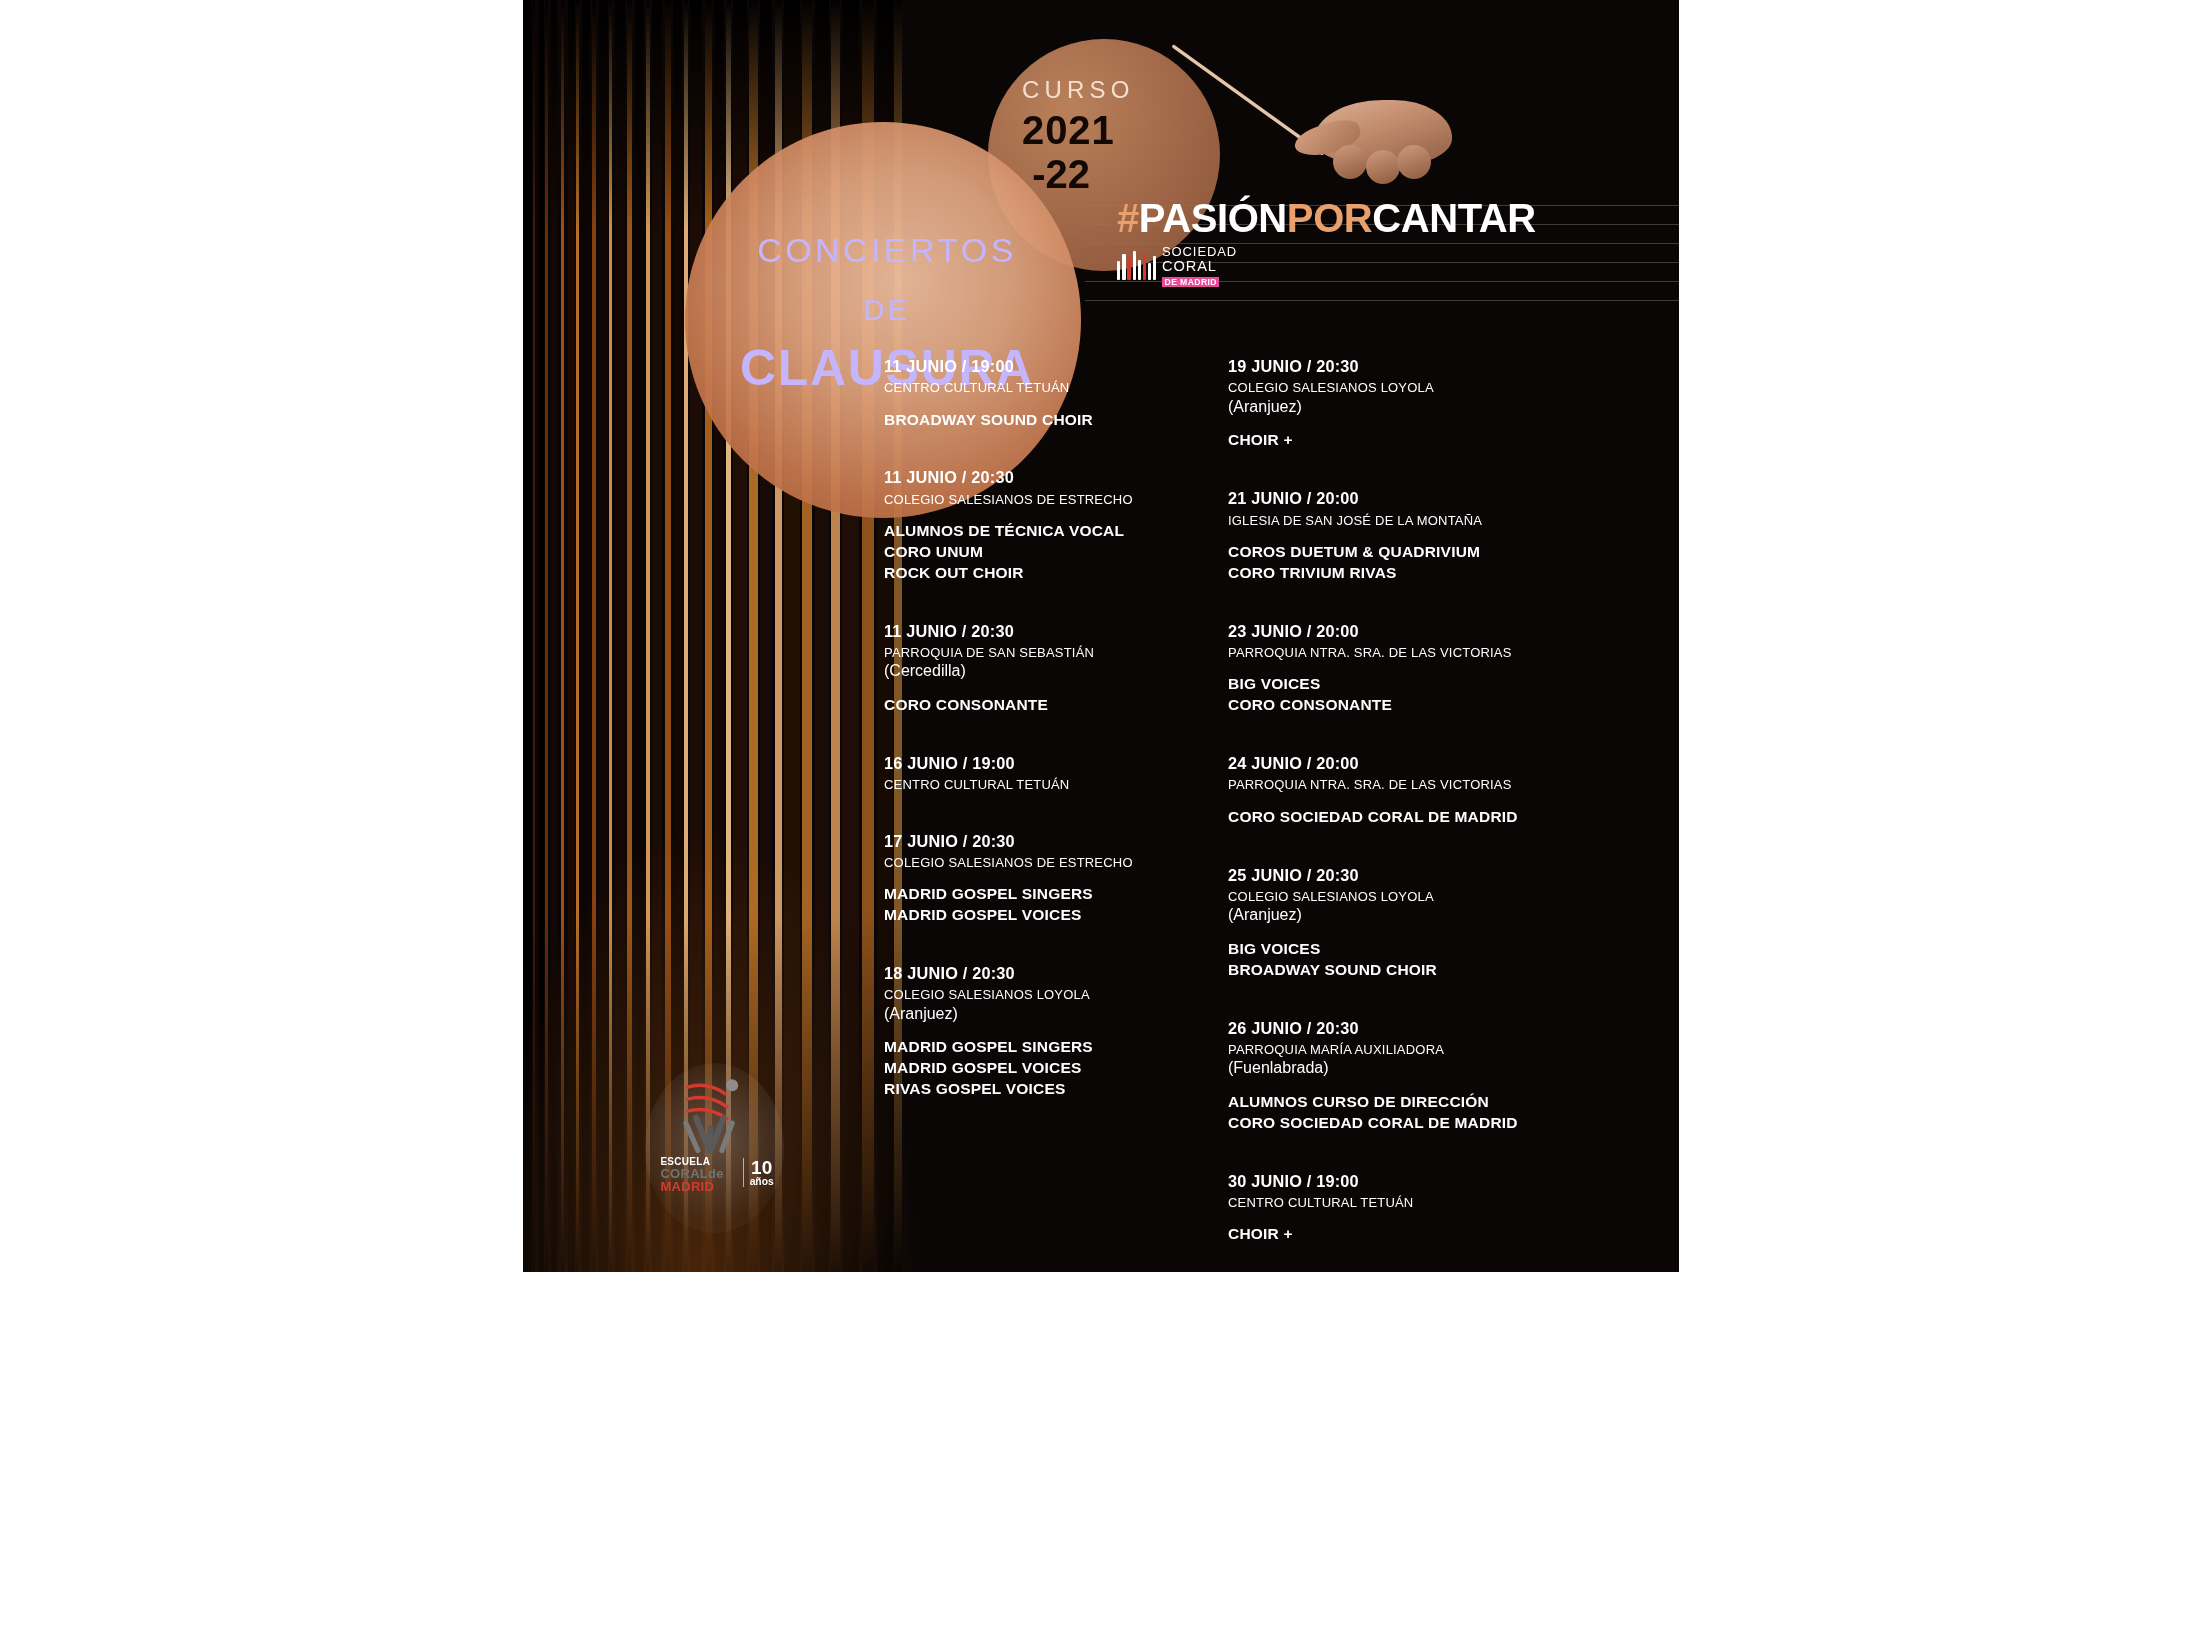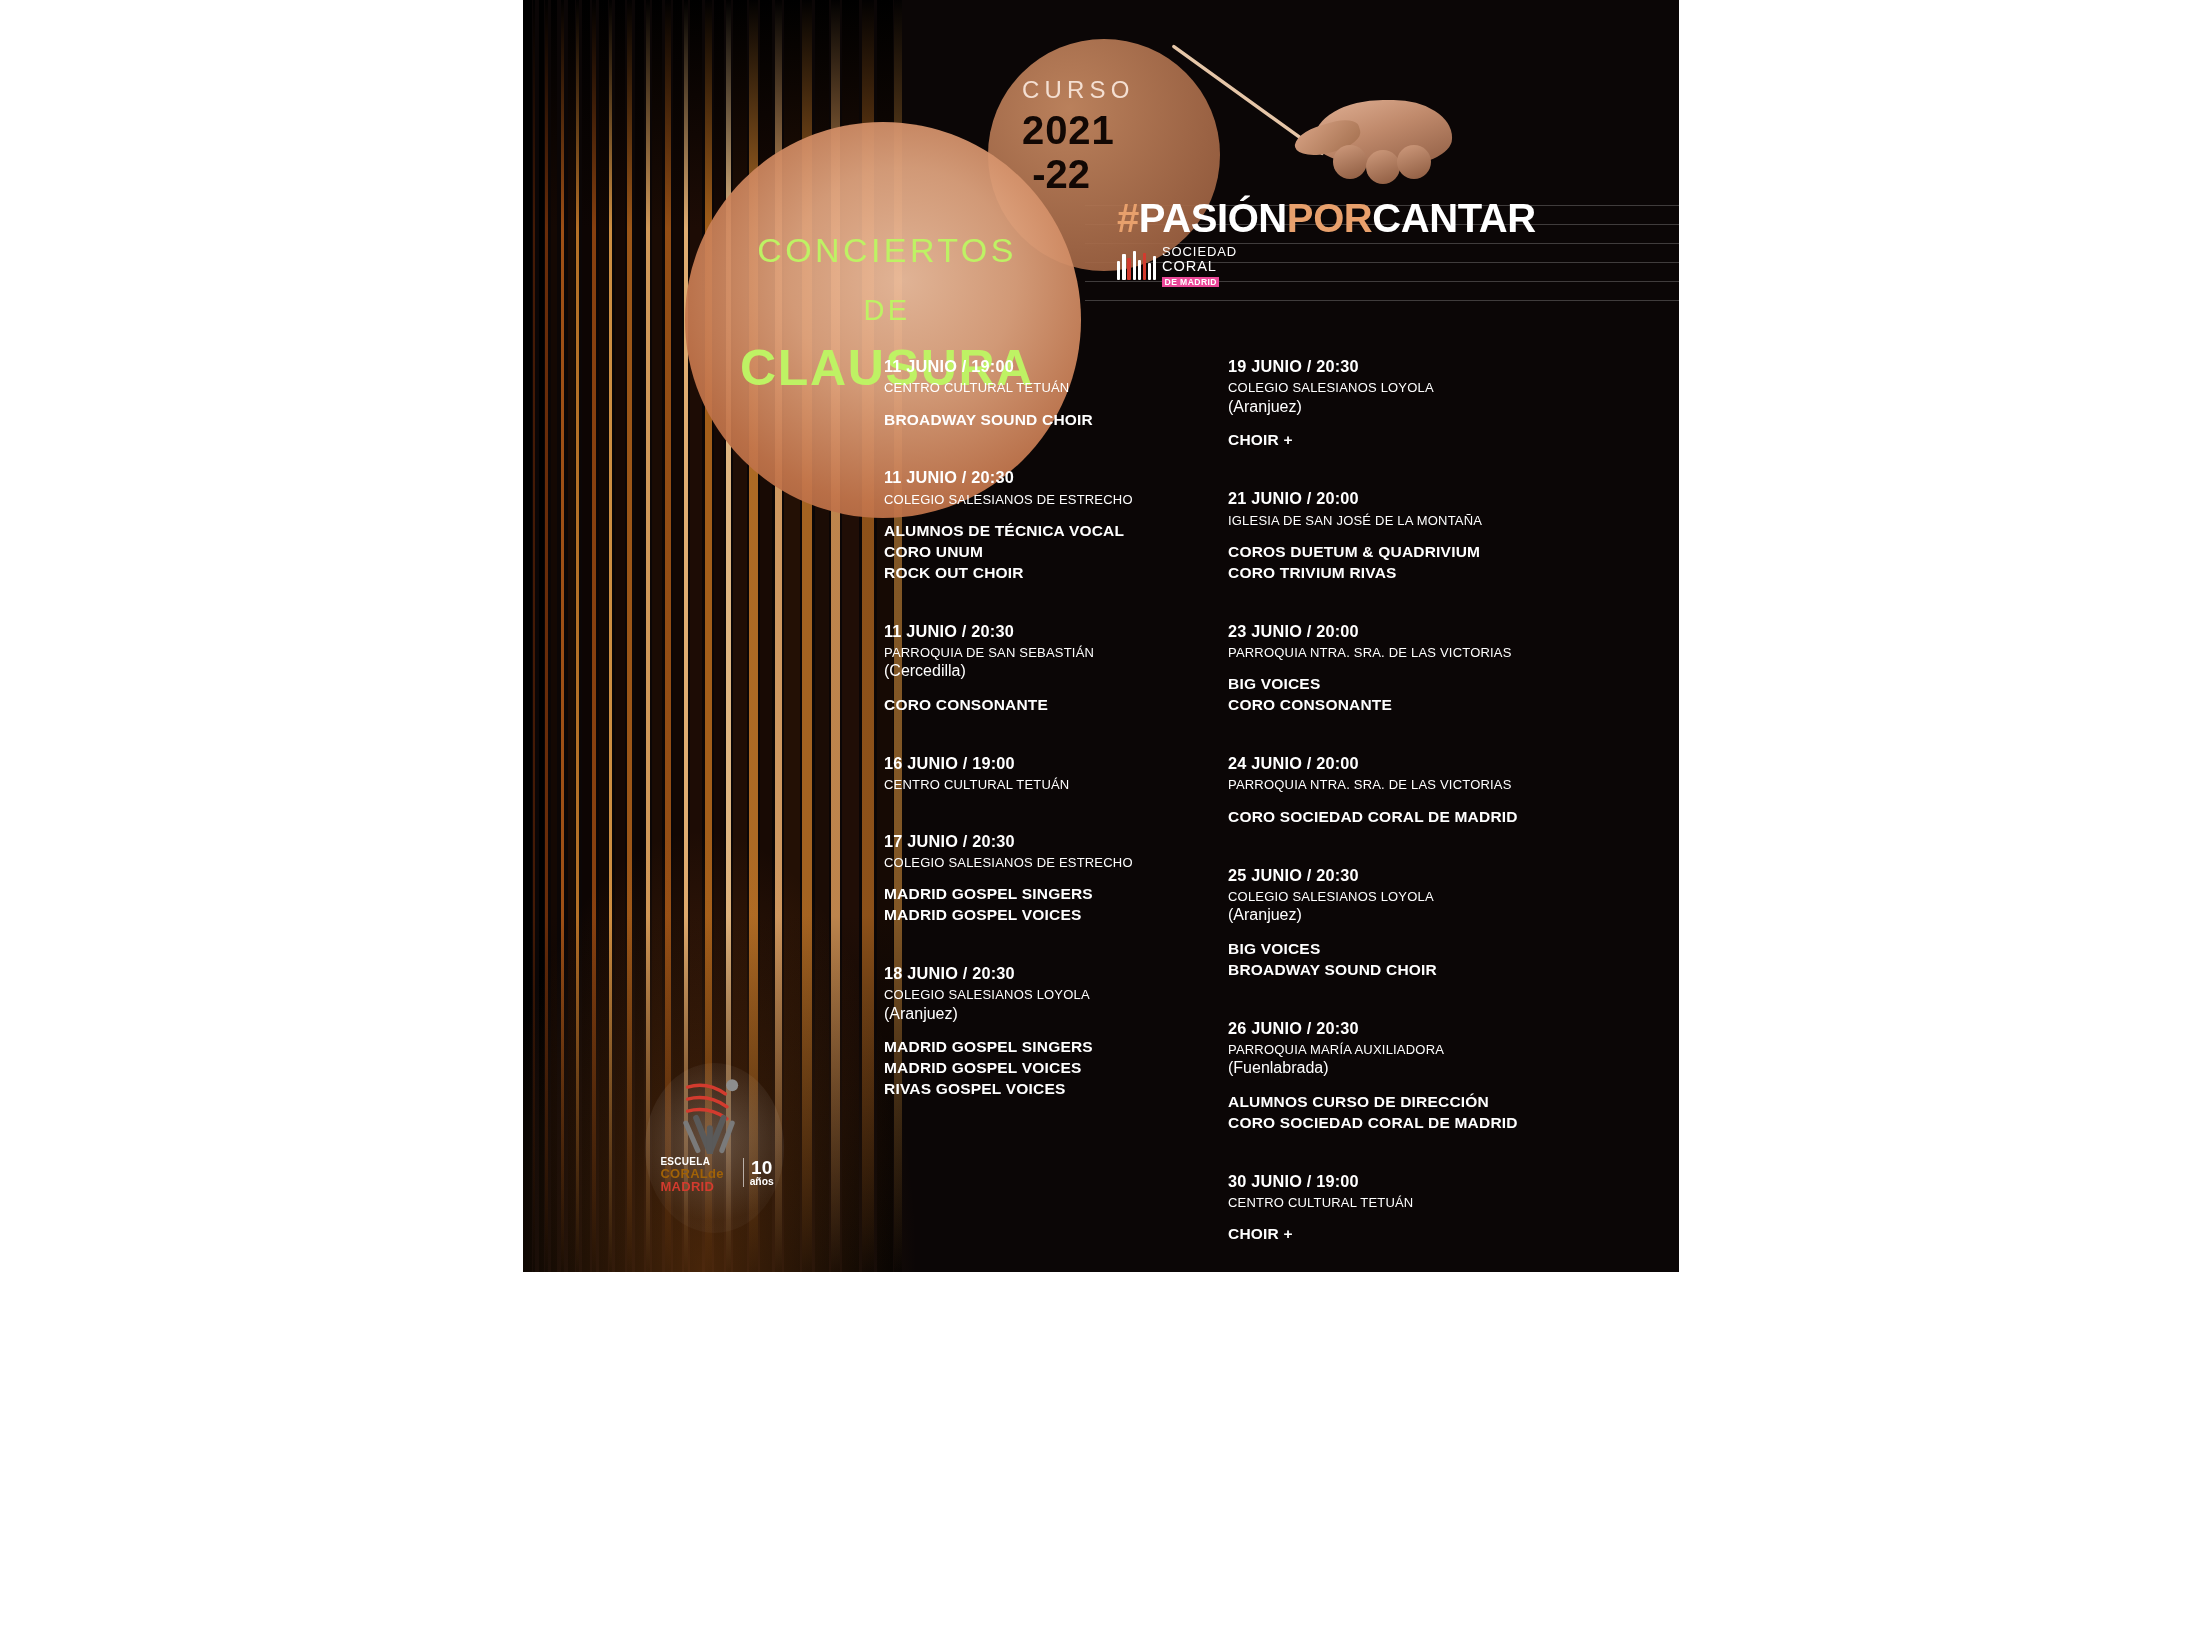--- a/index.html
+++ b/index.html
@@ -110,21 +110,21 @@
     border-radius: 50%;
     background: radial-gradient(circle at 55% 40%, #f0c0a0 0%, #e0a47f 35%, #c4764c 70%, #a75c36 100%);
     opacity: 0.93;
   }
   .main-title {
     position: absolute;
     left: 179px;
     top: 231px;
     width: 370px;
     text-align: center;
-    color: #bef264;
+    color: #c4b5fd;
   }
   .mt-1 {
     font-size: 34px;
     letter-spacing: 3.4px;
     font-weight: 400;
   }
   .mt-2 {
     font-size: 29px;
     letter-spacing: 3.4px;
     font-weight: 400;
@@ -253,21 +253,21 @@
     margin: 0 auto;
   }
   .escuela .txt {
     position: relative;
     margin-top: 3.4px;
     line-height: 1.0;
     text-align: left;
     padding-left: 3.4px;
   }
   .escuela .e1 { font-size: 10px; font-weight: 700; color: #ffffff; letter-spacing: 0.3px; }
-  .escuela .e2 { font-size: 13px; font-weight: 700; color: #a16207; letter-spacing: 0.3px; }
+  .escuela .e2 { font-size: 13px; font-weight: 700; color: #737373; letter-spacing: 0.3px; }
   .escuela .e3 { font-size: 13px; font-weight: 700; color: #d33b2e; letter-spacing: 0.3px; }
   .escuela .anniv {
     position: absolute;
     right: -1.7px;
     top: 83px;
     text-align: center;
     border-left: 0.9px solid rgba(255,255,255,0.6);
     padding-left: 5.2px;
     color: #fff;
   }

